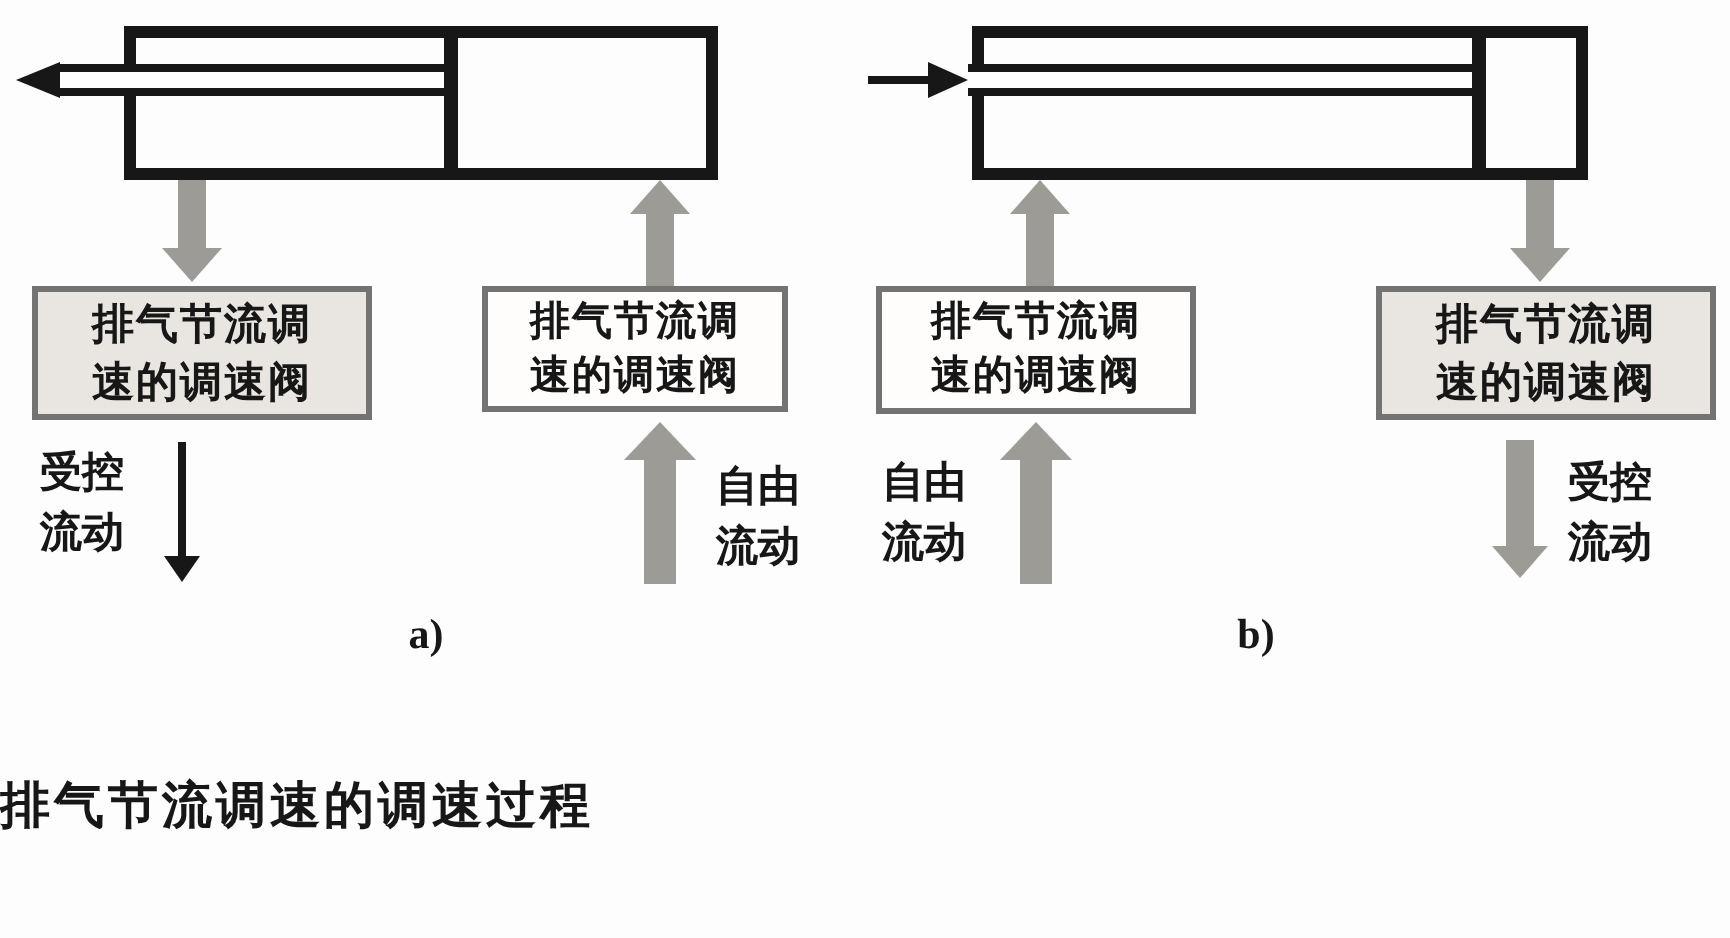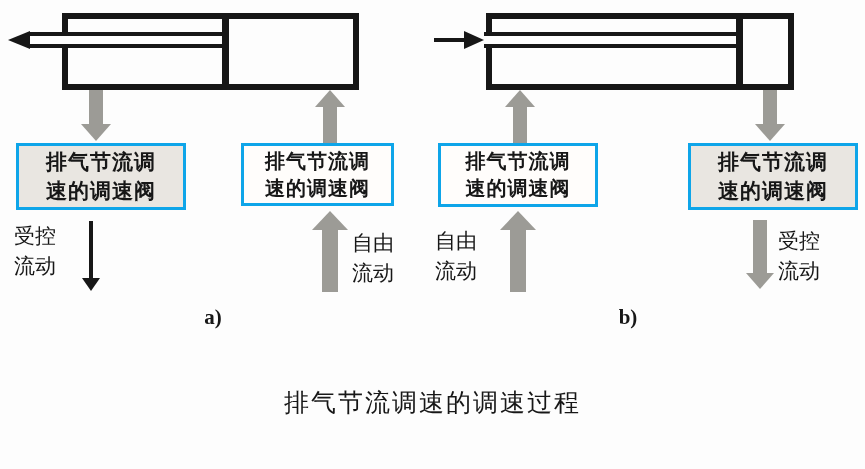--- a/index.html
+++ b/index.html
@@ -1,37 +1,37 @@
 <!DOCTYPE html>
 <html><head>
 <meta charset="utf-8">
 <style>
   * { margin: 0; padding: 0; box-sizing: border-box; }
   body { background: #ffffff; font-family: "Liberation Serif", "DejaVu Serif", serif; color: #171717; }
   .fig { position: relative; width: 865px; height: 469px; background: #fdfdfd; overflow: hidden; }
   .abs { position: absolute; }
   .line { position: absolute; background: #171717; }
   .cyl { position: absolute; border: 6px solid #171717; background: transparent; }
-  .valve-box { position: absolute; border: 3px solid #0ea5e9; display: flex; flex-direction: column;
+  .valve-box { position: absolute; border: 3px solid #737373; display: flex; flex-direction: column;
                align-items: center; justify-content: center; text-align: center; font-weight: 700; background: #fffdfb; }
   .valve-box.shaded { background: #e9e6e1; }
   .valve-box .vl { font-size: 21px; line-height: 1.35; letter-spacing: 1px; white-space: nowrap; }
-  .flow-label { position: absolute; font-weight: 400; font-size: 21px; line-height: 1.45; }
+  .flow-label { position: absolute; font-weight: 700; font-size: 21px; line-height: 1.45; text-align: center; }
   .shaft { position: absolute; background: #9c9b96; }
   .shaft.black { background: #171717; }
   .tri { position: absolute; width: 0; height: 0; }
   .tri-up-gray   { border-left: 15px solid transparent; border-right: 15px solid transparent; border-bottom: 17px solid #9c9b96; }
   .tri-down-gray { border-left: 15px solid transparent; border-right: 15px solid transparent; border-top: 17px solid #9c9b96; }
   .tri-up-gray.big   { border-left-width: 18px; border-right-width: 18px; border-bottom-width: 19px; }
   .tri-down-gray.med { border-left-width: 14px; border-right-width: 14px; border-top-width: 16px; }
   .tri-down-black { border-left: 9px solid transparent; border-right: 9px solid transparent; border-top: 13px solid #171717; }
   .tri-left-black  { border-top: 9px solid transparent; border-bottom: 9px solid transparent; border-right: 22px solid #171717; }
   .tri-right-black { border-top: 9px solid transparent; border-bottom: 9px solid transparent; border-left: 20px solid #171717; }
   .panel-label { position: absolute; font-size: 21px; font-weight: 700; text-align: center; }
-  .title { position: absolute; left: 0; right: 0; text-align: center; font-size: 25px; font-weight: 400; letter-spacing: 2px; }
+  .title { position: absolute; left: 0; right: 0; font-size: 25px; font-weight: 700; letter-spacing: 2px; }
   .subcaption { position: absolute; left: 0; right: 0; text-align: center; font-size: 22px; }
   .subcaption span { margin: 0 16px; }
 </style>
 </head>
 <body>
 
 <div class="fig">
 
   <div class="cyl" style="left:62px;top:13px;width:297px;height:77px;"></div>
   <div class="abs" style="left:62px;top:36px;width:6px;height:8px;background:#fdfdfd;"></div>

